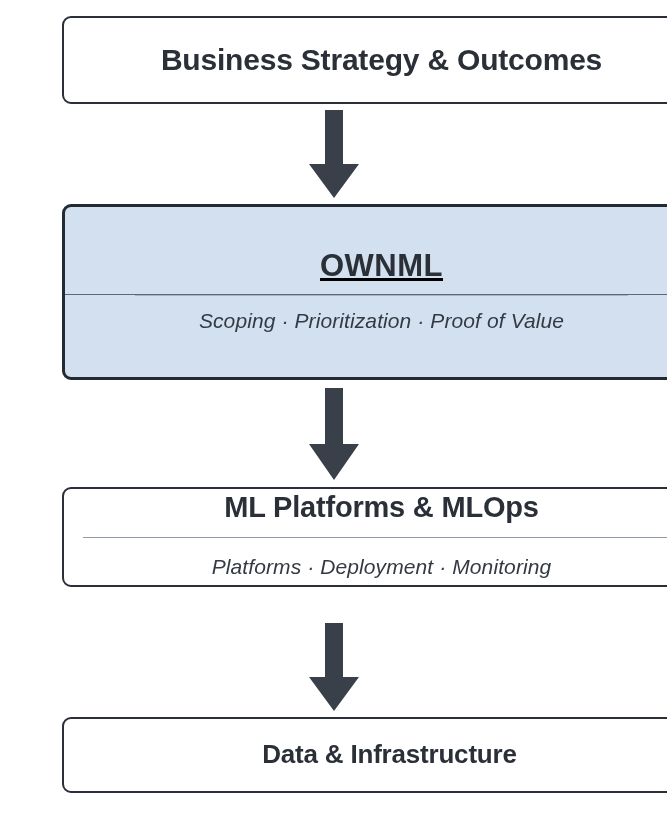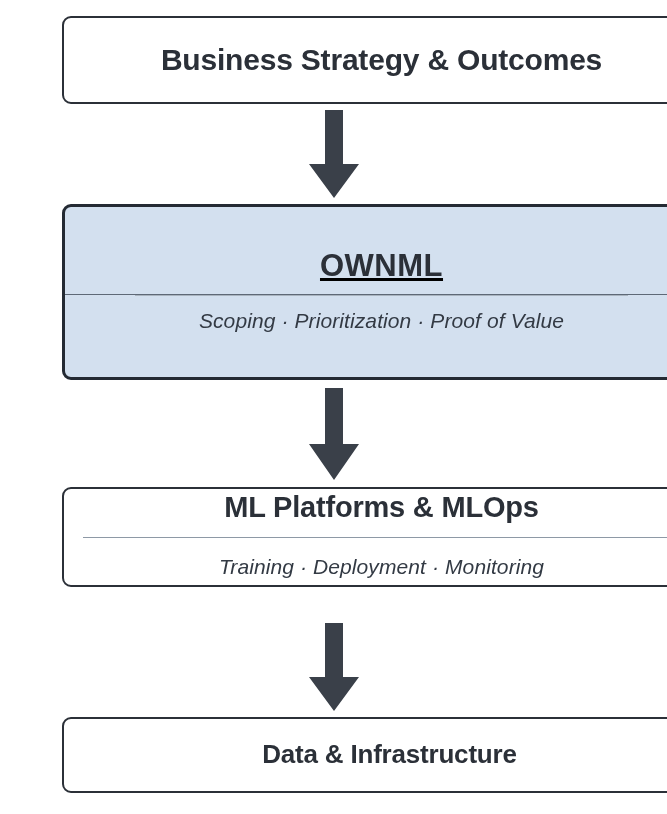--- a/index.html
+++ b/index.html
@@ -167,21 +167,21 @@
     </svg>
   </div>
 
   <div class="node" id="node-platforms">
     <div class="stack">
       <div class="row" style="height:58px;">
         <span class="node-title title-lg">ML Platforms &amp; MLOps</span>
       </div>
       <div class="rule-soft-wide"></div>
       <div class="row" style="height:58px;">
-        <span class="node-detail">Training · Deployment · Monitoring</span>
+        <span class="node-detail">Platforms · Deployment · Monitoring</span>
       </div>
     </div>
   </div>
 
   <div class="arrow" id="arrow-3">
     <svg width="56" height="92" viewBox="0 0 56 92" xmlns="http://www.w3.org/2000/svg">
       <path d="M19 2 H37 V56 H53 L28 90 L3 56 H19 Z" fill="#3a4049"></path>
     </svg>
   </div>
 

